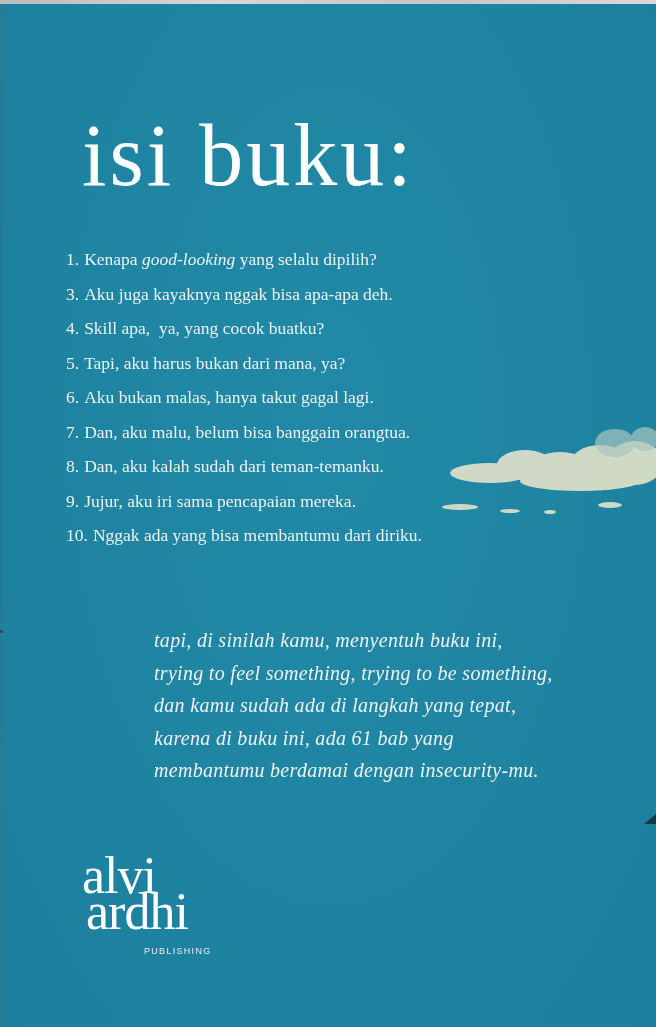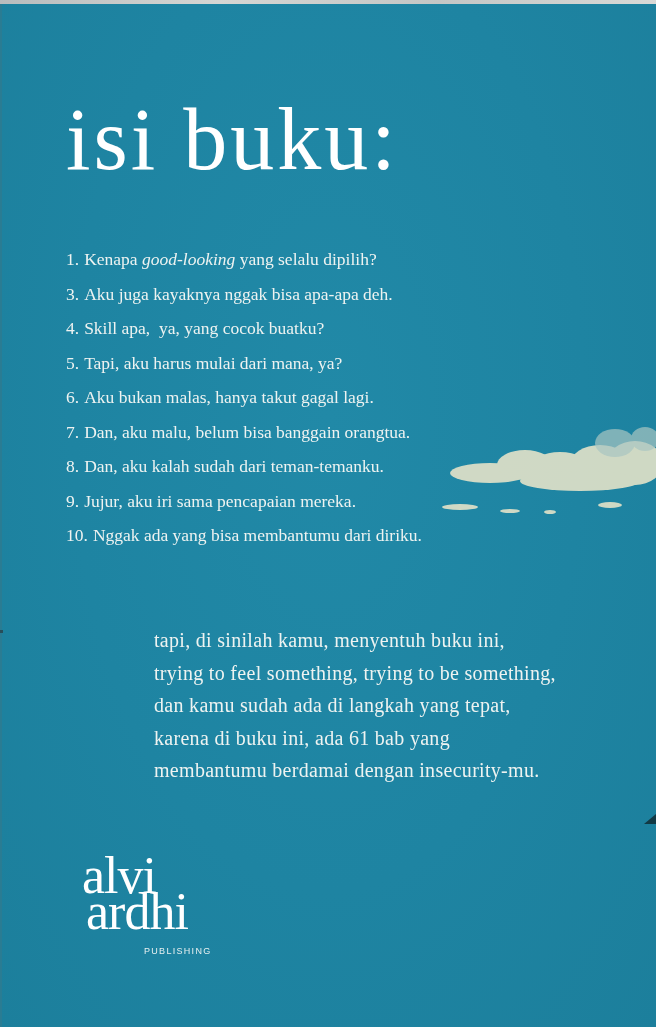--- a/index.html
+++ b/index.html
@@ -18,39 +18,39 @@
     background: #2a7c93;
   }
   .cover {
     position: absolute; left: 0; top: 4px; width: 656px; height: 1023px;
     background: radial-gradient(ellipse at 50% 40%, #2189a7 0%, #1e84a2 55%, #1c7f9c 100%);
   }
   .title {
     position: absolute; left: 66px; top: 96px;
     font-family: "Liberation Serif", "DejaVu Serif", serif;
     font-size: 88px; color: #ffffff; letter-spacing: 3px; line-height: 1;
-    margin: 0; font-weight: normal;
+    margin: 16px; font-weight: normal;
   }
   .toc {
     position: absolute; left: 66px; top: 246px;
     list-style: none; margin: 0; padding: 0;
     font-family: "Liberation Serif", "DejaVu Serif", serif;
     font-size: 17.5px; color: #eef3f1;
   }
   .toc li { height: 34.5px; line-height: 26px; white-space: nowrap; position: relative; z-index: 2; }
   .toc .num { margin-right: 5px; }
   .toc em { font-style: italic; }
   .clouds {
     position: absolute; left: 430px; top: 425px; width: 226px; height: 100px;
     z-index: 1;
   }
   .quote {
     position: absolute; left: 154px; top: 624px;
     font-family: "Liberation Serif", "DejaVu Serif", serif;
-    font-size: 20px; color: #eef3f1;
+    font-style: italic; font-size: 20px; color: #eef3f1;
     line-height: 32.5px; letter-spacing: 0.3px;
   }
   .quote div { white-space: nowrap; }
   .bird {
     position: absolute; left: 644px; top: 814px; width: 0; height: 0;
     border-left: 12px solid transparent; border-bottom: 10px solid #123a45;
   }
   .dot-left {
     position: absolute; left: 0; top: 630px; width: 3px; height: 3px; background: #274e5a;
   }
@@ -91,21 +91,21 @@
   <g fill="#a9c6c2" opacity="0.7">
     <ellipse cx="185" cy="18" rx="20" ry="14"></ellipse>
     <ellipse cx="215" cy="14" rx="14" ry="12"></ellipse>
   </g>
 </svg>
 
 <ul class="toc">
   <li><span class="num">1.</span><span>Kenapa </span><em>good-looking</em><span> yang selalu dipilih?</span></li>
   <li><span class="num">3.</span><span>Aku juga kayaknya nggak bisa apa-apa deh.</span></li>
   <li><span class="num">4.</span><span style="white-space:pre">Skill apa,  ya, yang cocok buatku?</span></li>
-  <li><span class="num">5.</span><span>Tapi, aku harus mulai dari mana, ya?</span></li>
+  <li><span class="num">5.</span><span>Tapi, aku harus bukan dari mana, ya?</span></li>
   <li><span class="num">6.</span><span>Aku bukan malas, hanya takut gagal lagi.</span></li>
   <li><span class="num">7.</span><span>Dan, aku malu, belum bisa banggain orangtua.</span></li>
   <li><span class="num">8.</span><span>Dan, aku kalah sudah dari teman-temanku.</span></li>
   <li><span class="num">9.</span><span>Jujur, aku iri sama pencapaian mereka.</span></li>
   <li><span class="num">10.</span><span>Nggak ada yang bisa membantumu dari diriku.</span></li>
 </ul>
 
 <div class="quote">
   <div>tapi, di sinilah kamu, menyentuh buku ini,</div>
   <div>trying to feel something, trying to be something,</div>

